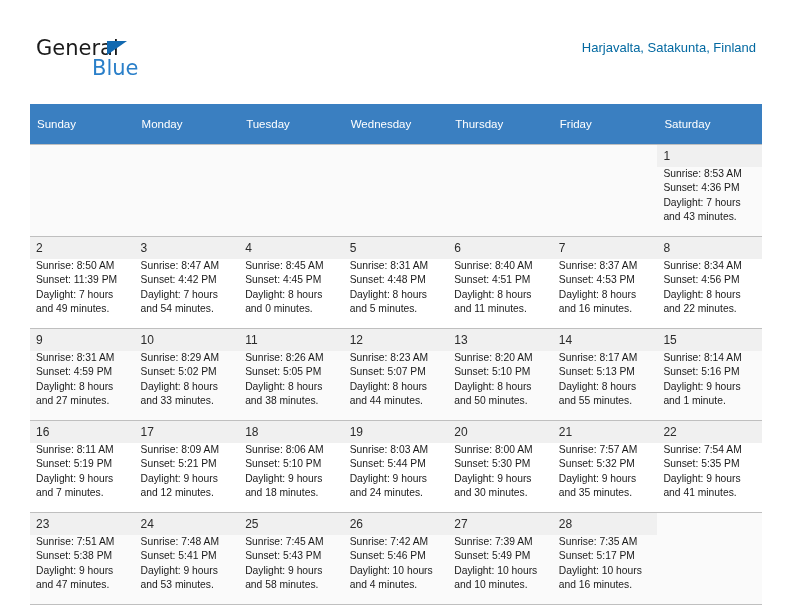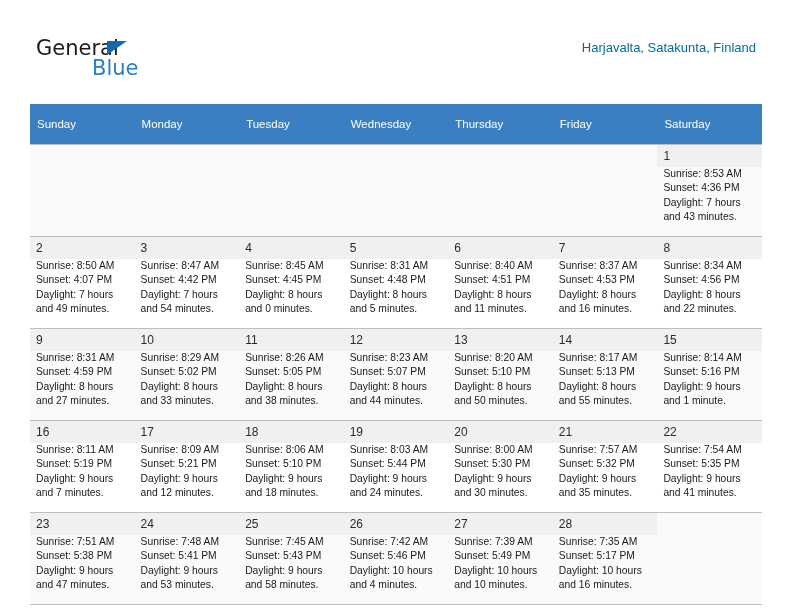--- a/index.html
+++ b/index.html
@@ -197,21 +197,21 @@
               </div>
             </div>
           </td>
         </tr>
         <tr class="plain">
           <td>
             <div class="cell-inner">
               <div class="daynum">2</div>
               <div class="info">
                 <div>Sunrise: 8:50 AM</div>
-                <div>Sunset: 4:07 PM</div>
+                <div>Sunset: 11:39 PM</div>
                 <div>Daylight: 7 hours</div>
                 <div>and 49 minutes.</div>
               </div>
             </div>
           </td>
           <td>
             <div class="cell-inner">
               <div class="daynum">3</div>
               <div class="info">
                 <div>Sunrise: 8:47 AM</div>

